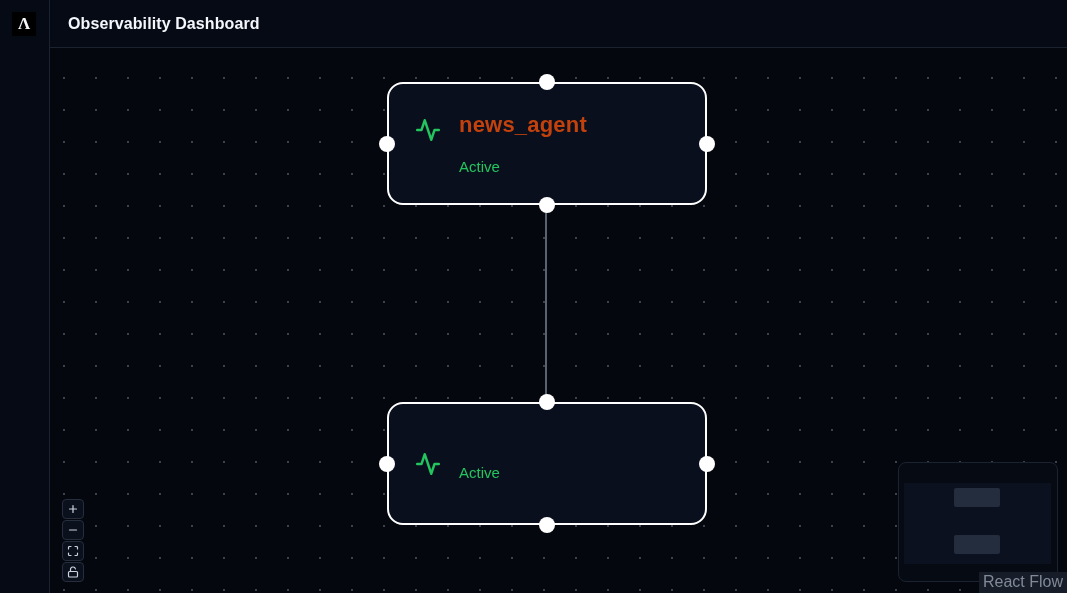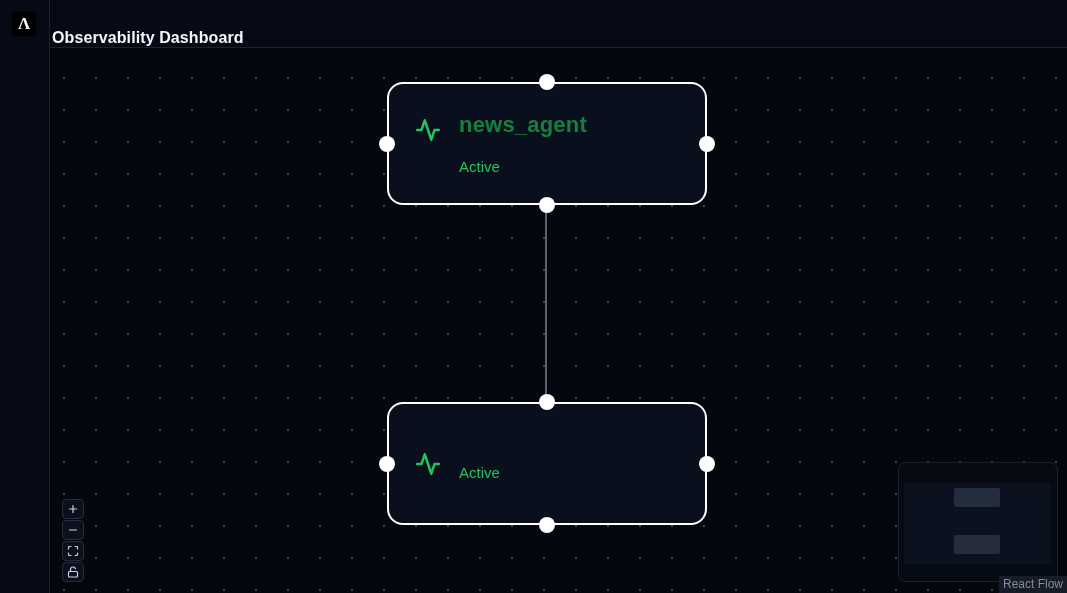--- a/index.html
+++ b/index.html
@@ -23,24 +23,24 @@
     background: #000000;
     color: #f5f7fa;
     display: flex; align-items: center; justify-content: center;
     font-family: "Liberation Serif", serif;
     font-size: 17px; font-weight: 700;
     cursor: pointer;
   }
 
   
   .header {
-    position: absolute; left: 34px; top: 0; right: 0; height: 48px;
+    position: absolute; left: 50px; top: 0; right: 0; height: 48px;
     background: #060a15;
     border-bottom: 1px solid #1b2331;
-    display: flex; align-items: flex-end;
+    display: flex; align-items: center;
     padding-left: 18px;
   }
   .header-title {
     color: #f4f7fb;
     font-size: 16px; font-weight: 700;
     letter-spacing: 0.1px;
   }
 
   
   .canvas {
@@ -70,21 +70,21 @@
     display: flex; align-items: center;
     padding-left: 26px;
     cursor: pointer;
   }
   .node-news { top: 34px; }
   .node-summarizer { top: 354px; }
   .node-body { display: flex; align-items: flex-start; }
   .node-icon { width: 26px; height: 26px; margin-top: 6px; flex: 0 0 auto; }
   .node-text { margin-left: 18px; }
   .node-title {
-    color: #15803d; font-size: 22px; font-weight: 700;
+    color: #c2410c; font-size: 22px; font-weight: 700;
     line-height: 1.25; letter-spacing: 0.2px;
   }
   .node-status {
     color: #22c55e; font-size: 15px; font-weight: 400;
     line-height: 1.2; margin-top: 19px;
   }
   .handle {
     position: absolute; width: 16px; height: 16px;
     background: #ffffff; border-radius: 50%;
     cursor: crosshair;
@@ -132,21 +132,21 @@
     border-radius: 2px;
   }
   .minimap-node-1 { top: 25px; }
   .minimap-node-2 { top: 72px; }
 
   
   .attribution {
     position: absolute; right: 0; bottom: 0;
     background: #161c28;
     color: #828a98;
-    font-size: 12px;
+    font-size: 16px;
     padding: 1px 4px 2px 4px;
   }
 </style>
 </head>
 <body>
 
 <div class="app">
 
   <div class="header">
     <span class="header-title">Observability Dashboard</span>

